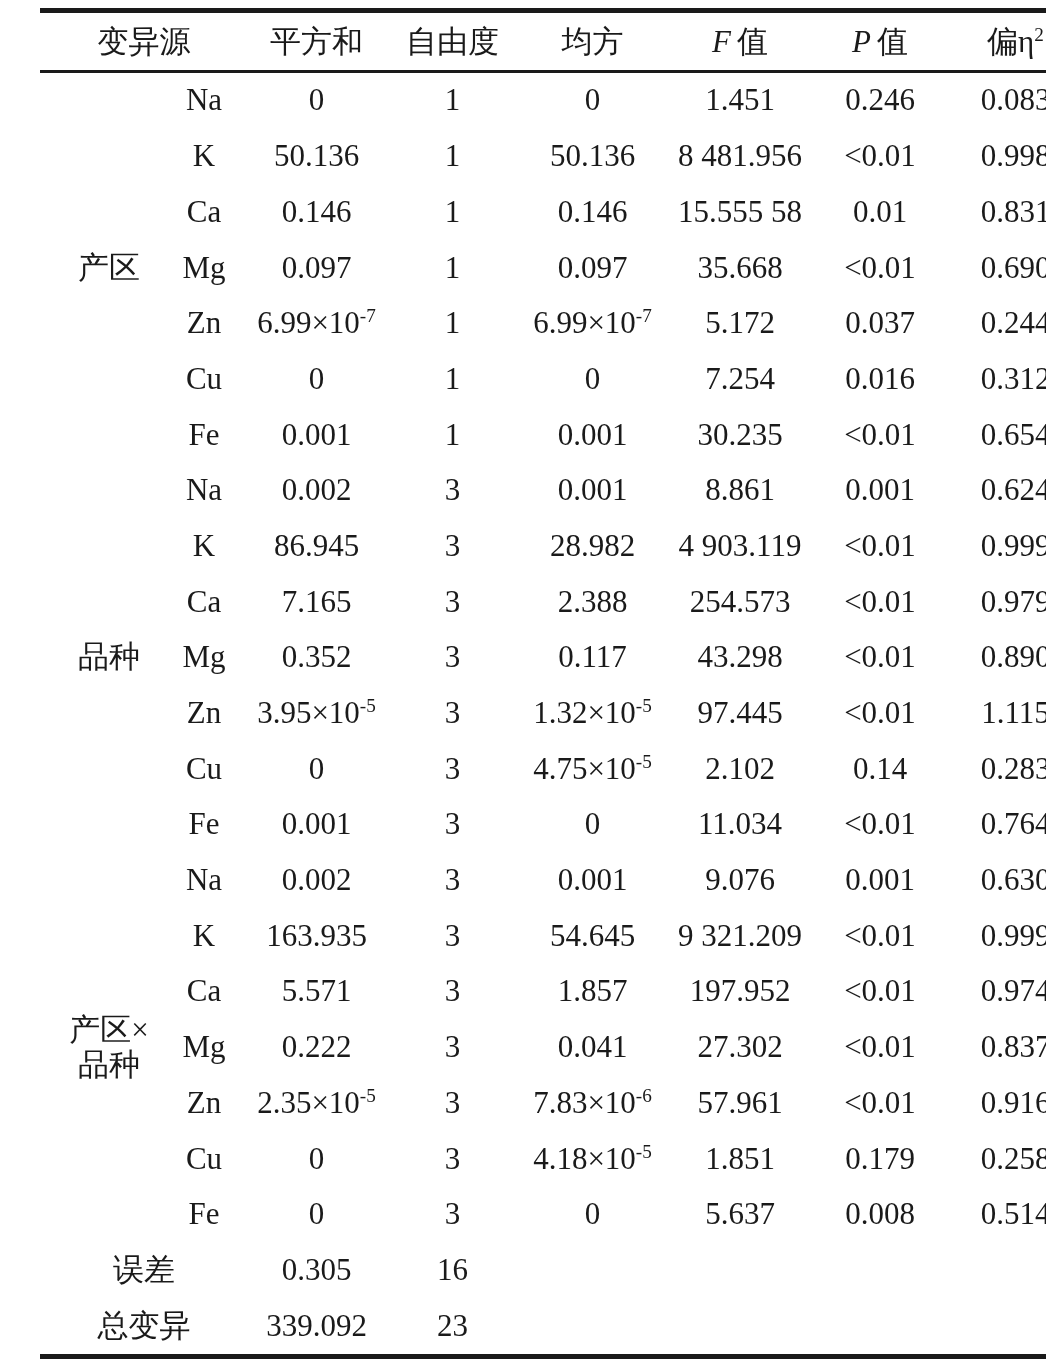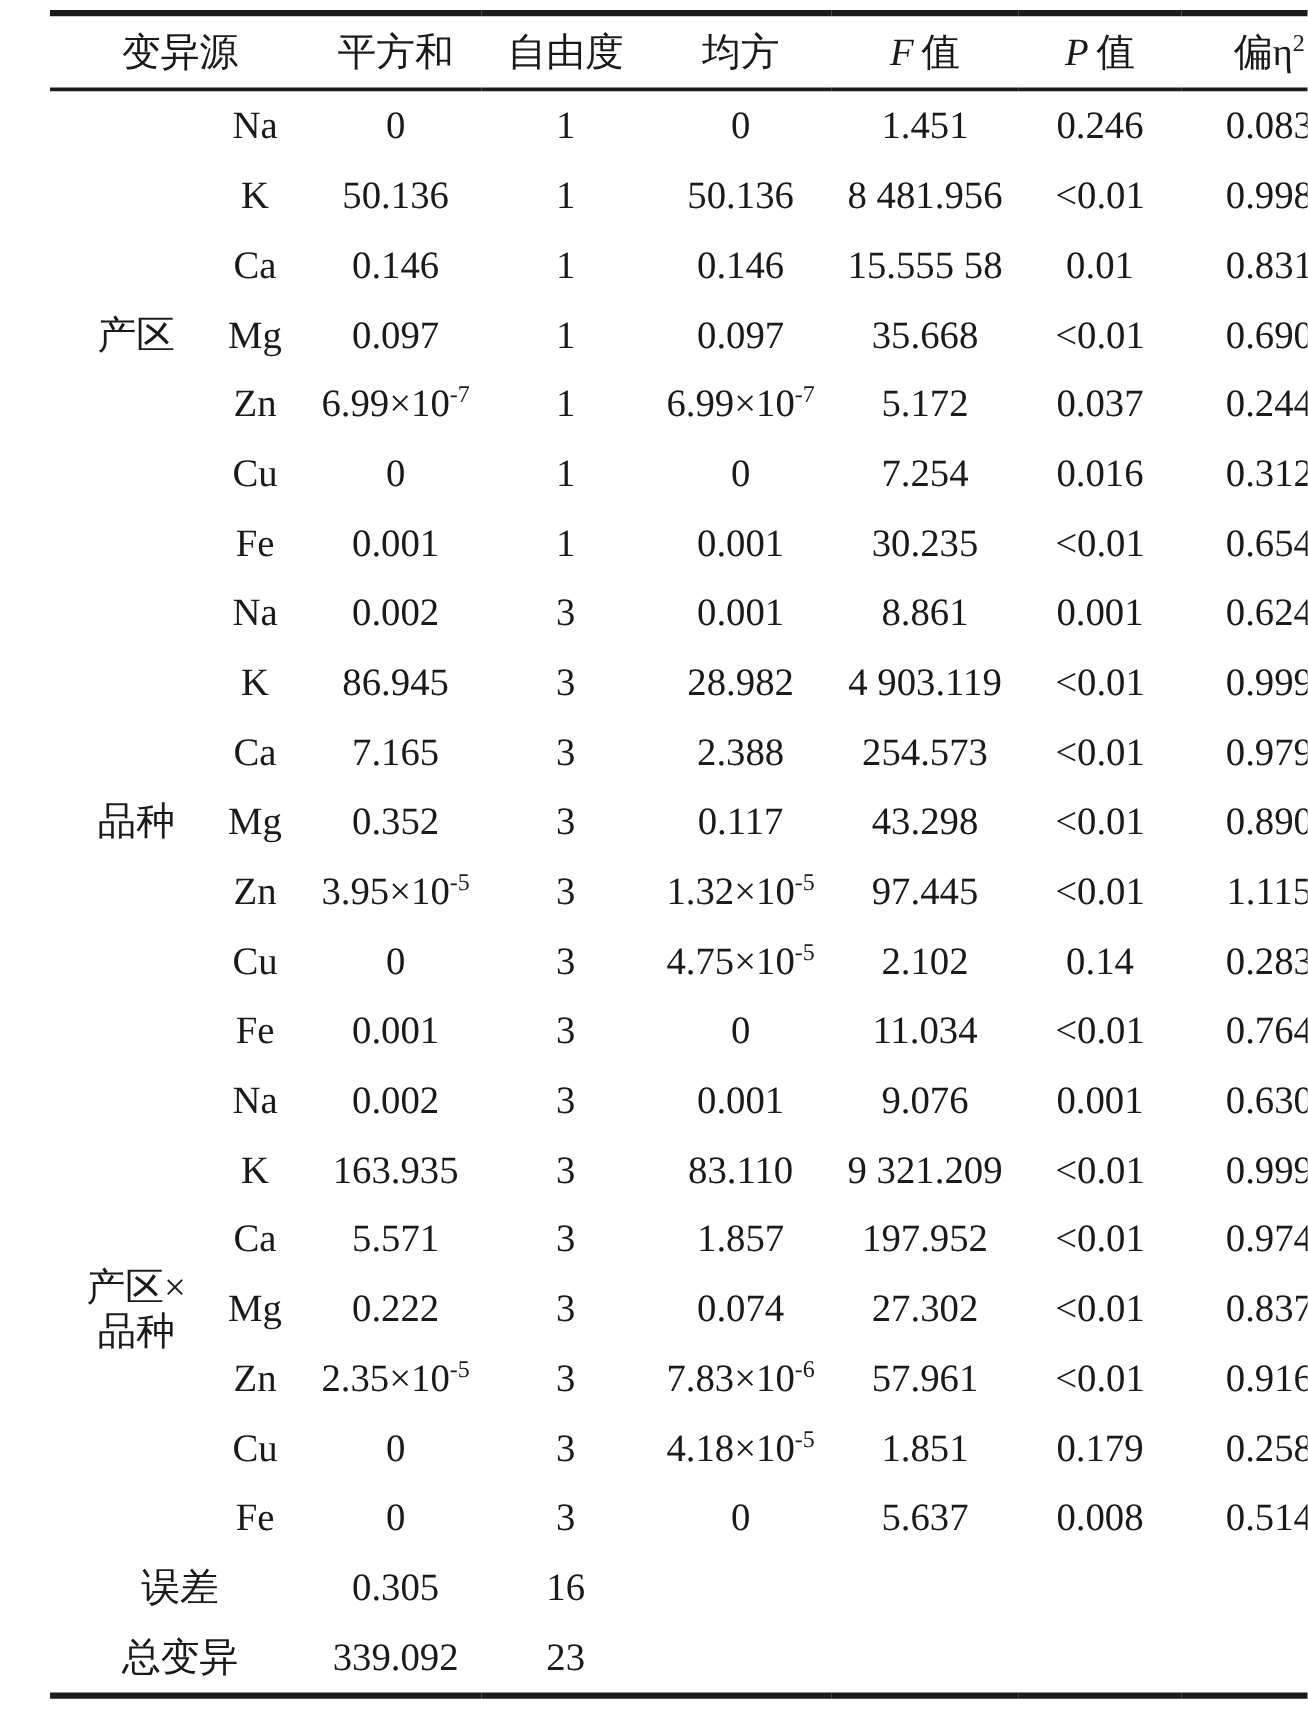--- a/index.html
+++ b/index.html
@@ -211,39 +211,39 @@
           <td>3</td>
           <td>0.001</td>
           <td>9.076</td>
           <td>0.001</td>
           <td>0.630</td>
         </tr>
         <tr>
           <td>K</td>
           <td>163.935</td>
           <td>3</td>
-          <td>83.110</td>
+          <td>54.645</td>
           <td>9 321.209</td>
           <td>&lt;0.01</td>
           <td>0.999</td>
         </tr>
         <tr>
           <td>Ca</td>
           <td>5.571</td>
           <td>3</td>
           <td>1.857</td>
           <td>197.952</td>
           <td>&lt;0.01</td>
           <td>0.974</td>
         </tr>
         <tr>
           <td>Mg</td>
           <td>0.222</td>
           <td>3</td>
-          <td>0.074</td>
+          <td>0.041</td>
           <td>27.302</td>
           <td>&lt;0.01</td>
           <td>0.837</td>
         </tr>
         <tr>
           <td>Zn</td>
           <td>2.35×10<sup>-5</sup></td>
           <td>3</td>
           <td>7.83×10<sup>-6</sup></td>
           <td>57.961</td>

